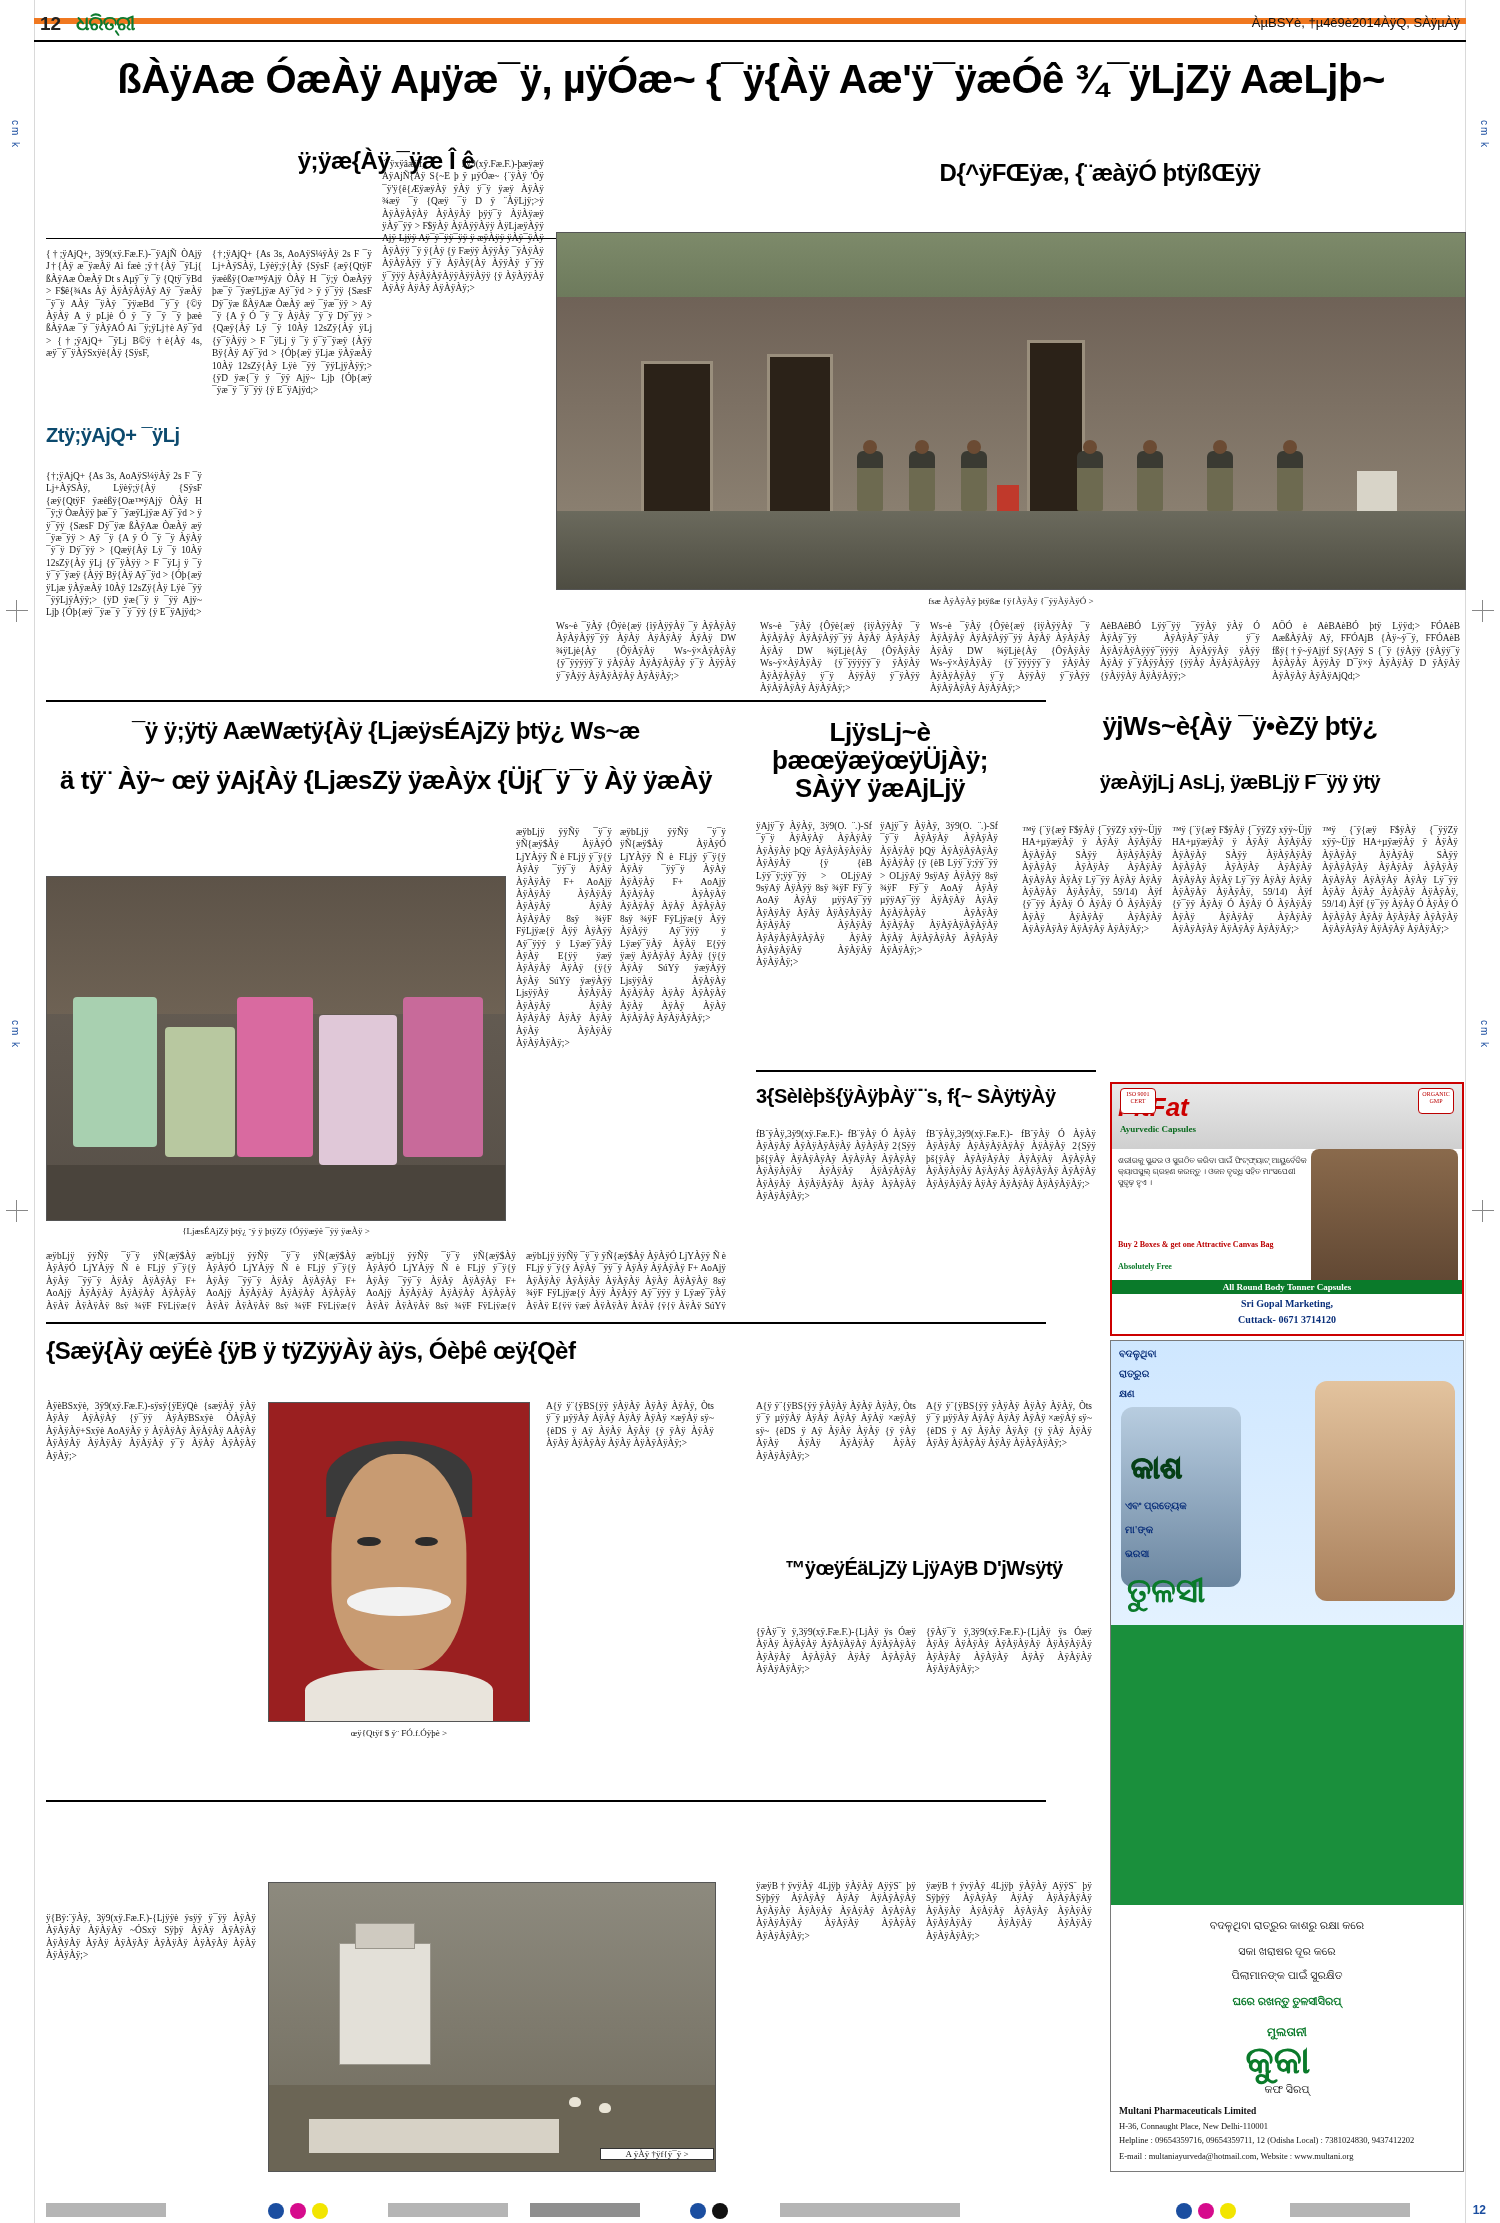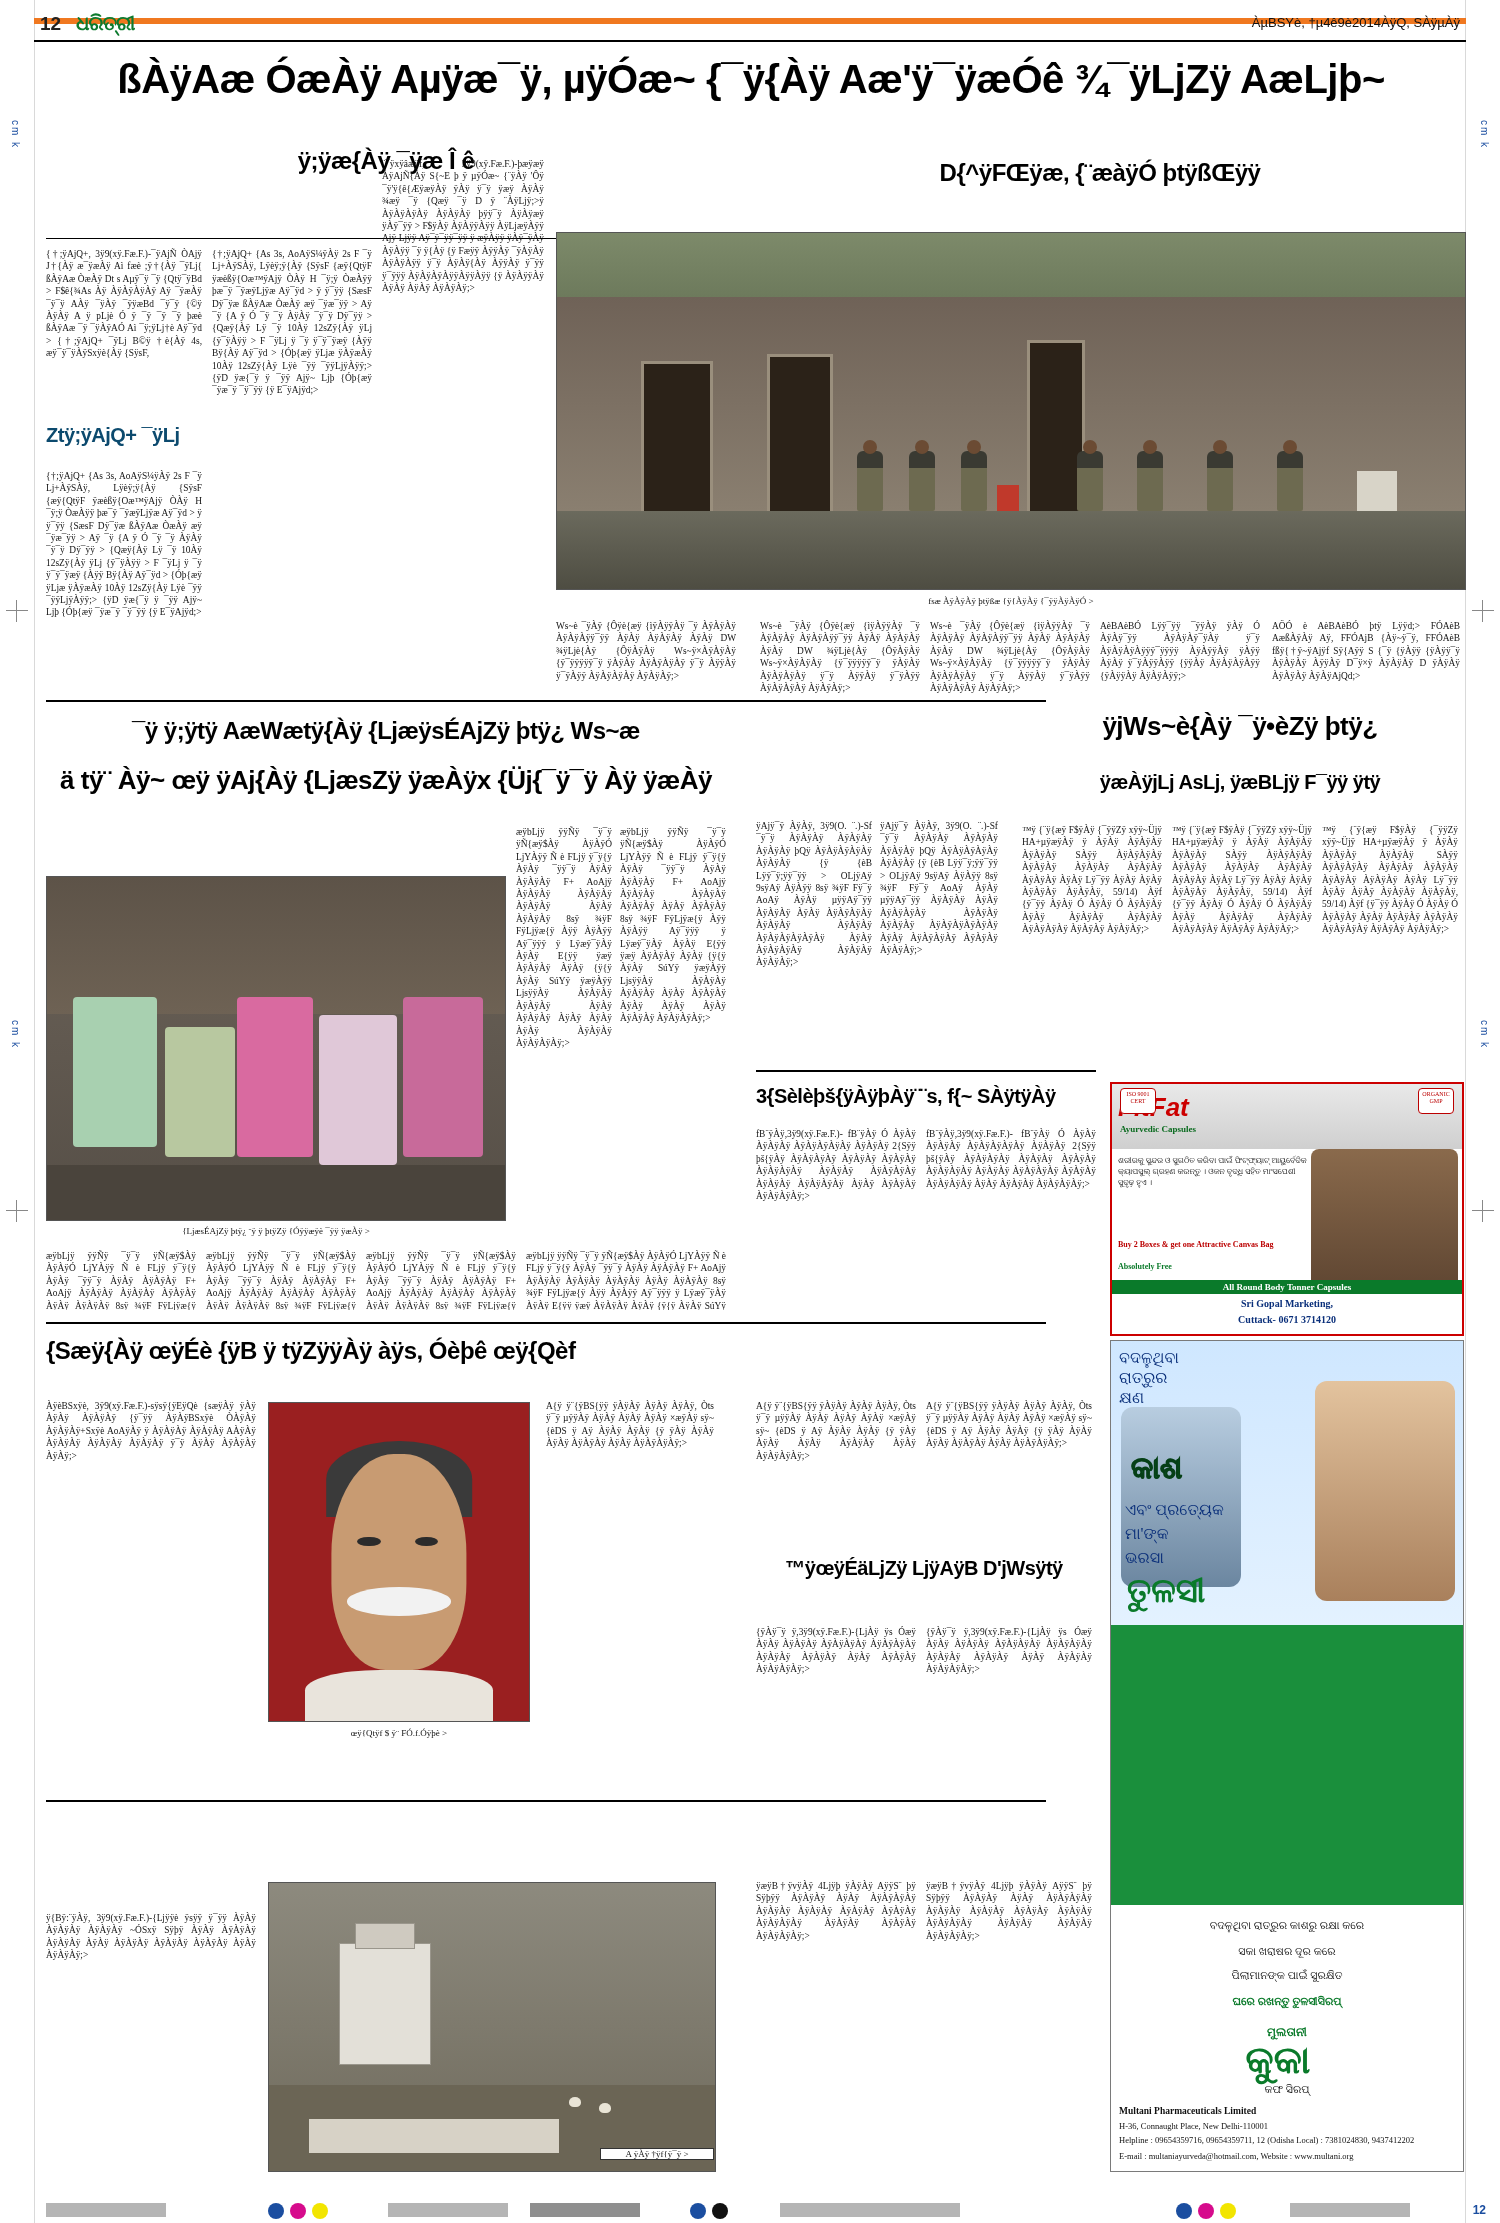--- a/index.html
+++ b/index.html
@@ -102,21 +102,21 @@
   .ad-fit .greenbar{position:absolute;left:0;right:0;background:#0a7a2a;color:#fff;
     font-size:9px;text-align:center;font-weight:bold;padding:2px 0;}
   .ad-fit .dealer{position:absolute;left:0;right:0;text-align:center;font-size:10px;
     font-weight:bold;color:#0a2f7a;line-height:1.25;}
 
   
   .ad-kuka{position:absolute;background:#fff;border:1px solid #7a7a7a;overflow:hidden;}
   .ad-kuka .sky{position:absolute;left:0;top:0;right:0;height:46%;
     background:linear-gradient(to bottom,#cfe7ff,#eaf5ff);}
   .ad-kuka .kid{position:absolute;border-radius:12px;}
-  .ad-kuka .odia-top{position:absolute;left:8px;top:6px;font-size:16px;color:#0a2f7a;line-height:1.4;font-weight:normal;}
+  .ad-kuka .odia-top{position:absolute;left:8px;top:6px;font-size:10px;color:#0a2f7a;line-height:1.4;font-weight:bold;}
   .ad-kuka .bigword{position:absolute;font-family:"Liberation Sans",sans-serif;font-weight:bold;
     font-size:30px;color:#0a7a2a;-webkit-text-stroke:1px #063f16;}
   .ad-kuka .tulasi{position:absolute;font-family:"Liberation Sans",sans-serif;font-weight:bold;
     font-size:34px;color:#0a7a2a;}
   .ad-kuka .greenpanel{position:absolute;left:0;right:0;background:#1a8f3c;}
   .ad-kuka .pack{position:absolute;background:#fff;border:1px solid #bbb;border-radius:4px;}
   .ad-kuka .pack .capgreen{position:absolute;left:0;right:0;top:0;height:34%;background:#0f7a35;}
   .ad-kuka .odia-white{position:absolute;left:10px;right:10px;font-size:11px;color:#111;text-align:center;line-height:1.5;}
   .ad-kuka .logo-big{position:absolute;left:0;right:18px;text-align:center;
     font-family:"Liberation Sans",sans-serif;font-weight:bold;font-size:38px;color:#0a7a2a;}
@@ -205,20 +205,21 @@
   <div class="cap" style="left:46px;top:1226px;width:460px;">{LjæsÉAjZÿ þtÿ¿ ¨ÿ ÿ þtÿZÿ {Óÿÿæÿè ¯ÿÿ ÿæÀÿ &gt;</div>
 
   <div class="body" style="left:516px;top:826px;width:96px;height:420px;">æÿbLjÿ ÿÿÑÿ ¯ÿ¯ÿ ÿÑ{æÿ$Àÿ ÀÿÀÿÓ LjYÀÿÿ Ñ è FLjÿ ÿ¯ÿ{ÿ ÀÿÀÿ ¯ÿÿ¯ÿ ÀÿÀÿ ÀÿÀÿÀÿ F+ AoAjÿ ÀÿÀÿÀÿ ÀÿÀÿÀÿ ÀÿÀÿÀÿ ÀÿÀÿ ÀÿÀÿÀÿ 8sÿ ¾ÿF FÿLjÿæ{ÿ Àÿÿ ÀÿÀÿÿ Aÿ¯ÿÿÿ ÿ Lÿæÿ¯ÿÀÿ ÀÿÀÿ E{ÿÿ ÿæÿ ÀÿÀÿÀÿ ÀÿÀÿ {ÿ{ÿ ÀÿÀÿ SúYÿ ÿæÿÀÿÿ LjsÿÿÀÿ ÀÿÀÿÀÿ ÀÿÀÿÀÿ ÀÿÀÿ ÀÿÀÿÀÿ ÀÿÀÿ ÀÿÀÿ ÀÿÀÿ ÀÿÀÿÀÿ ÀÿÀÿÀÿÀÿ;&gt;</div>
   <div class="body" style="left:620px;top:826px;width:106px;height:420px;">æÿbLjÿ ÿÿÑÿ ¯ÿ¯ÿ ÿÑ{æÿ$Àÿ ÀÿÀÿÓ LjYÀÿÿ Ñ è FLjÿ ÿ¯ÿ{ÿ ÀÿÀÿ ¯ÿÿ¯ÿ ÀÿÀÿ ÀÿÀÿÀÿ F+ AoAjÿ ÀÿÀÿÀÿ ÀÿÀÿÀÿ ÀÿÀÿÀÿ ÀÿÀÿ ÀÿÀÿÀÿ 8sÿ ¾ÿF FÿLjÿæ{ÿ Àÿÿ ÀÿÀÿÿ Aÿ¯ÿÿÿ ÿ Lÿæÿ¯ÿÀÿ ÀÿÀÿ E{ÿÿ ÿæÿ ÀÿÀÿÀÿ ÀÿÀÿ {ÿ{ÿ ÀÿÀÿ SúYÿ ÿæÿÀÿÿ LjsÿÿÀÿ ÀÿÀÿÀÿ ÀÿÀÿÀÿ ÀÿÀÿ ÀÿÀÿÀÿ ÀÿÀÿ ÀÿÀÿ ÀÿÀÿ ÀÿÀÿÀÿ ÀÿÀÿÀÿÀÿ;&gt;</div>
 
   <div class="body" style="left:46px;top:1250px;width:150px;height:60px;">æÿbLjÿ ÿÿÑÿ ¯ÿ¯ÿ ÿÑ{æÿ$Àÿ ÀÿÀÿÓ LjYÀÿÿ Ñ è FLjÿ ÿ¯ÿ{ÿ ÀÿÀÿ ¯ÿÿ¯ÿ ÀÿÀÿ ÀÿÀÿÀÿ F+ AoAjÿ ÀÿÀÿÀÿ ÀÿÀÿÀÿ ÀÿÀÿÀÿ ÀÿÀÿ ÀÿÀÿÀÿ 8sÿ ¾ÿF FÿLjÿæ{ÿ Àÿÿ ÀÿÀÿÿ Aÿ¯ÿÿÿ ÿ Lÿæÿ¯ÿÀÿ ÀÿÀÿ E{ÿÿ ÿæÿ ÀÿÀÿÀÿ ÀÿÀÿ {ÿ{ÿ ÀÿÀÿ SúYÿ ÿæÿÀÿÿ LjsÿÿÀÿ ÀÿÀÿÀÿ ÀÿÀÿÀÿ ÀÿÀÿ ÀÿÀÿÀÿ ÀÿÀÿ ÀÿÀÿ ÀÿÀÿ ÀÿÀÿÀÿ ÀÿÀÿÀÿÀÿ;&gt;</div>
   <div class="body" style="left:206px;top:1250px;width:150px;height:60px;">æÿbLjÿ ÿÿÑÿ ¯ÿ¯ÿ ÿÑ{æÿ$Àÿ ÀÿÀÿÓ LjYÀÿÿ Ñ è FLjÿ ÿ¯ÿ{ÿ ÀÿÀÿ ¯ÿÿ¯ÿ ÀÿÀÿ ÀÿÀÿÀÿ F+ AoAjÿ ÀÿÀÿÀÿ ÀÿÀÿÀÿ ÀÿÀÿÀÿ ÀÿÀÿ ÀÿÀÿÀÿ 8sÿ ¾ÿF FÿLjÿæ{ÿ Àÿÿ ÀÿÀÿÿ Aÿ¯ÿÿÿ ÿ Lÿæÿ¯ÿÀÿ ÀÿÀÿ E{ÿÿ ÿæÿ ÀÿÀÿÀÿ ÀÿÀÿ {ÿ{ÿ ÀÿÀÿ SúYÿ ÿæÿÀÿÿ LjsÿÿÀÿ ÀÿÀÿÀÿ ÀÿÀÿÀÿ ÀÿÀÿ ÀÿÀÿÀÿ ÀÿÀÿ ÀÿÀÿ ÀÿÀÿ ÀÿÀÿÀÿ ÀÿÀÿÀÿÀÿ;&gt;</div>
   <div class="body" style="left:366px;top:1250px;width:150px;height:60px;">æÿbLjÿ ÿÿÑÿ ¯ÿ¯ÿ ÿÑ{æÿ$Àÿ ÀÿÀÿÓ LjYÀÿÿ Ñ è FLjÿ ÿ¯ÿ{ÿ ÀÿÀÿ ¯ÿÿ¯ÿ ÀÿÀÿ ÀÿÀÿÀÿ F+ AoAjÿ ÀÿÀÿÀÿ ÀÿÀÿÀÿ ÀÿÀÿÀÿ ÀÿÀÿ ÀÿÀÿÀÿ 8sÿ ¾ÿF FÿLjÿæ{ÿ Àÿÿ ÀÿÀÿÿ Aÿ¯ÿÿÿ ÿ Lÿæÿ¯ÿÀÿ ÀÿÀÿ E{ÿÿ ÿæÿ ÀÿÀÿÀÿ ÀÿÀÿ {ÿ{ÿ ÀÿÀÿ SúYÿ ÿæÿÀÿÿ LjsÿÿÀÿ ÀÿÀÿÀÿ ÀÿÀÿÀÿ ÀÿÀÿ ÀÿÀÿÀÿ ÀÿÀÿ ÀÿÀÿ ÀÿÀÿ ÀÿÀÿÀÿ ÀÿÀÿÀÿÀÿ;&gt;</div>
   <div class="body" style="left:526px;top:1250px;width:200px;height:60px;">æÿbLjÿ ÿÿÑÿ ¯ÿ¯ÿ ÿÑ{æÿ$Àÿ ÀÿÀÿÓ LjYÀÿÿ Ñ è FLjÿ ÿ¯ÿ{ÿ ÀÿÀÿ ¯ÿÿ¯ÿ ÀÿÀÿ ÀÿÀÿÀÿ F+ AoAjÿ ÀÿÀÿÀÿ ÀÿÀÿÀÿ ÀÿÀÿÀÿ ÀÿÀÿ ÀÿÀÿÀÿ 8sÿ ¾ÿF FÿLjÿæ{ÿ Àÿÿ ÀÿÀÿÿ Aÿ¯ÿÿÿ ÿ Lÿæÿ¯ÿÀÿ ÀÿÀÿ E{ÿÿ ÿæÿ ÀÿÀÿÀÿ ÀÿÀÿ {ÿ{ÿ ÀÿÀÿ SúYÿ ÿæÿÀÿÿ LjsÿÿÀÿ ÀÿÀÿÀÿ ÀÿÀÿÀÿ ÀÿÀÿ ÀÿÀÿÀÿ ÀÿÀÿ ÀÿÀÿ ÀÿÀÿ ÀÿÀÿÀÿ ÀÿÀÿÀÿÀÿ;&gt;</div>
 
+  <div class="hdl md" style="left:756px;top:718px;width:248px;text-align:center;">LjÿsLj~è þæœÿæÿœÿÜjÀÿ; SÀÿY ÿæAjLjÿ</div>
   <div class="body" style="left:756px;top:820px;width:116px;height:240px;">ÿAjÿ¯ÿ ÀÿÀÿ, 3ÿ9(O. ¨.)-Sf ¯ÿ¯ÿ ÀÿÀÿÀÿ ÀÿÀÿÀÿ ÀÿÀÿÀÿ þQÿ ÀÿÀÿÀÿÀÿÀÿ ÀÿÀÿÀÿ {ÿ {èB Lÿÿ¯ÿ;ÿÿ¯ÿÿ &gt; OLjÿAÿ 9sÿAÿ ÀÿÀÿÿ 8sÿ ¾ÿF Fÿ¯ÿ AoAÿ ÀÿÀÿ µÿÿAÿ¯ÿÿ ÀÿÀÿÀÿ ÀÿÀÿ ÀÿÀÿÀÿÀÿ ÀÿÀÿÀÿ ÀÿÀÿÀÿ ÀÿÀÿÀÿÀÿÀÿÀÿ ÀÿÀÿ ÀÿÀÿÀÿÀÿ ÀÿÀÿÀÿ ÀÿÀÿÀÿ;&gt;</div>
   <div class="body" style="left:880px;top:820px;width:118px;height:240px;">ÿAjÿ¯ÿ ÀÿÀÿ, 3ÿ9(O. ¨.)-Sf ¯ÿ¯ÿ ÀÿÀÿÀÿ ÀÿÀÿÀÿ ÀÿÀÿÀÿ þQÿ ÀÿÀÿÀÿÀÿÀÿ ÀÿÀÿÀÿ {ÿ {èB Lÿÿ¯ÿ;ÿÿ¯ÿÿ &gt; OLjÿAÿ 9sÿAÿ ÀÿÀÿÿ 8sÿ ¾ÿF Fÿ¯ÿ AoAÿ ÀÿÀÿ µÿÿAÿ¯ÿÿ ÀÿÀÿÀÿ ÀÿÀÿ ÀÿÀÿÀÿÀÿ ÀÿÀÿÀÿ ÀÿÀÿÀÿ ÀÿÀÿÀÿÀÿÀÿÀÿ ÀÿÀÿ ÀÿÀÿÀÿÀÿ ÀÿÀÿÀÿ ÀÿÀÿÀÿ;&gt;</div>
 
   <div class="hdl md" style="left:1022px;top:712px;width:436px;text-align:center;">ÿjWs~è{Àÿ ¯ÿ•èZÿ þtÿ¿</div>
   <div class="hdl sm" style="left:1022px;top:772px;width:436px;text-align:center;">ÿæÀÿjLj AsLj, ÿæBLjÿ F¯ÿÿ ÿtÿ</div>
   <div class="body" style="left:1022px;top:824px;width:140px;height:230px;">™ÿ {¨ÿ{æÿ F$ÿÀÿ {¯ÿÿZÿ xÿÿ~Üjÿ HA+µÿæÿÀÿ ÿ ÀÿÀÿ ÀÿÀÿÀÿ ÀÿÀÿÀÿ SÀÿÿ ÀÿÀÿÀÿÀÿ ÀÿÀÿÀÿ ÀÿÀÿÀÿ ÀÿÀÿÀÿ ÀÿÀÿÀÿ ÀÿÀÿ Lÿ¯ÿÿ ÀÿÀÿ ÀÿÀÿ ÀÿÀÿÀÿ ÀÿÀÿÀÿ, 59/14) Àÿf {ÿ¯ÿÿ ÀÿÀÿ Ó ÀÿÀÿ Ó ÀÿÀÿÀÿ ÀÿÀÿ ÀÿÀÿÀÿ ÀÿÀÿÀÿ ÀÿÀÿÀÿÀÿ ÀÿÀÿÀÿ ÀÿÀÿÀÿ;&gt;</div>
   <div class="body" style="left:1172px;top:824px;width:140px;height:230px;">™ÿ {¨ÿ{æÿ F$ÿÀÿ {¯ÿÿZÿ xÿÿ~Üjÿ HA+µÿæÿÀÿ ÿ ÀÿÀÿ ÀÿÀÿÀÿ ÀÿÀÿÀÿ SÀÿÿ ÀÿÀÿÀÿÀÿ ÀÿÀÿÀÿ ÀÿÀÿÀÿ ÀÿÀÿÀÿ ÀÿÀÿÀÿ ÀÿÀÿ Lÿ¯ÿÿ ÀÿÀÿ ÀÿÀÿ ÀÿÀÿÀÿ ÀÿÀÿÀÿ, 59/14) Àÿf {ÿ¯ÿÿ ÀÿÀÿ Ó ÀÿÀÿ Ó ÀÿÀÿÀÿ ÀÿÀÿ ÀÿÀÿÀÿ ÀÿÀÿÀÿ ÀÿÀÿÀÿÀÿ ÀÿÀÿÀÿ ÀÿÀÿÀÿ;&gt;</div>
   <div class="body" style="left:1322px;top:824px;width:136px;height:230px;">™ÿ {¨ÿ{æÿ F$ÿÀÿ {¯ÿÿZÿ xÿÿ~Üjÿ HA+µÿæÿÀÿ ÿ ÀÿÀÿ ÀÿÀÿÀÿ ÀÿÀÿÀÿ SÀÿÿ ÀÿÀÿÀÿÀÿ ÀÿÀÿÀÿ ÀÿÀÿÀÿ ÀÿÀÿÀÿ ÀÿÀÿÀÿ ÀÿÀÿ Lÿ¯ÿÿ ÀÿÀÿ ÀÿÀÿ ÀÿÀÿÀÿ ÀÿÀÿÀÿ, 59/14) Àÿf {ÿ¯ÿÿ ÀÿÀÿ Ó ÀÿÀÿ Ó ÀÿÀÿÀÿ ÀÿÀÿ ÀÿÀÿÀÿ ÀÿÀÿÀÿ ÀÿÀÿÀÿÀÿ ÀÿÀÿÀÿ ÀÿÀÿÀÿ;&gt;</div>
 
   <div class="hl-thick" style="left:756px;top:1070px;width:340px;"></div>

